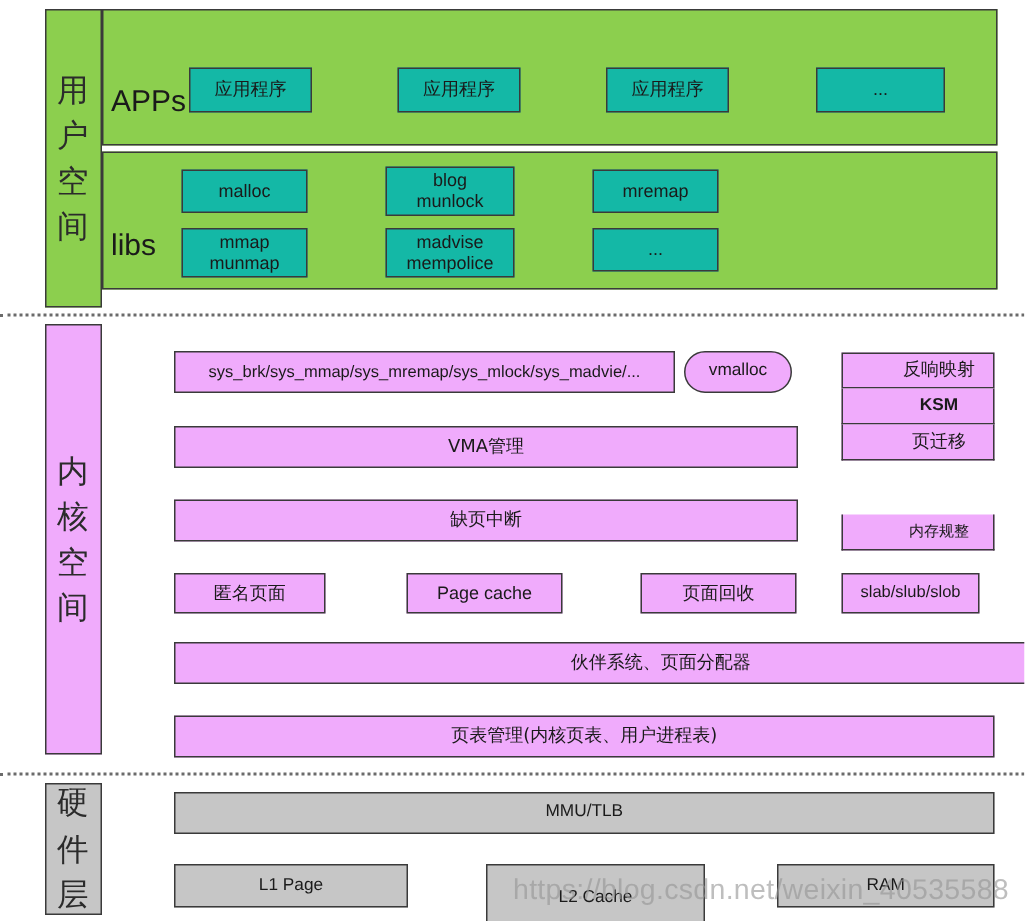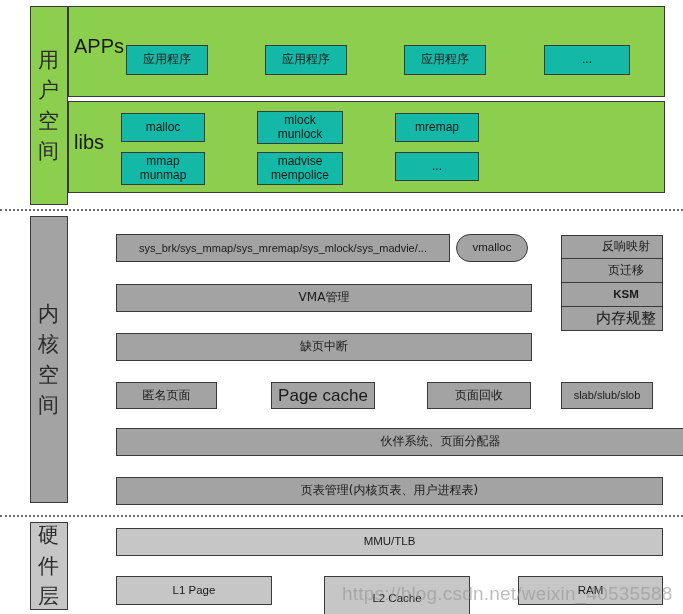--- a/index.html
+++ b/index.html
@@ -43,36 +43,37 @@
     align-items: center;
     justify-content: center;
     font-size: 21px;
     letter-spacing: 1px;
     color: #2b2b2b;
     line-height: 1.45;
   }
   .side-label span { display: block; }
 
   .green-fill  { background: #8CCF4E; }
-  .orange-fill { background: #a3a3a3; }
+  .orange-fill { background: #f0abfc; }
   .gray-fill   { background: #C6C6C6; }
   .blue-fill   { background: #14b8a6; }
 
   
   .group-panel {
     position: absolute;
     box-sizing: border-box;
     background: #8CCF4E;
     border: 1px solid #3a3a3a;
   }
   .group-title {
     position: absolute;
     font-size: 20px;
     color: #1a1a1a;
     letter-spacing: 0px;
+    margin-top: 22px;
   }
 
   
   .dotted-sep {
     position: absolute;
     left: 0;
     width: 683px;
     height: 0;
     border-top: 2px dotted #6b6b6b;
   }
@@ -121,21 +122,21 @@
 
   <div class="abox blue-fill cjk" style="left:126px; top:45px; width:82px; height:30px; font-size:12px;">应用程序</div>
   <div class="abox blue-fill cjk" style="left:265px; top:45px; width:82px; height:30px; font-size:12px;">应用程序</div>
   <div class="abox blue-fill cjk" style="left:404px; top:45px; width:82px; height:30px; font-size:12px;">应用程序</div>
   <div class="abox blue-fill" style="left:544px; top:45px; width:86px; height:30px; font-size:12px;">...</div>
 
   <div class="group-panel" style="left:68px; top:101px; width:597px; height:92px;"></div>
   <div class="group-title" style="left:74px; top:131px;">libs</div>
 
   <div class="abox blue-fill" style="left:121px; top:113px; width:84px; height:29px; font-size:12px;">malloc</div>
-  <div class="abox blue-fill" style="left:257px; top:111px; width:86px; height:33px; font-size:12px;">mlock
+  <div class="abox blue-fill" style="left:257px; top:111px; width:86px; height:33px; font-size:12px;">blog
 munlock</div>
   <div class="abox blue-fill" style="left:395px; top:113px; width:84px; height:29px; font-size:12px;">mremap</div>
 
   <div class="abox blue-fill" style="left:121px; top:152px; width:84px; height:33px; font-size:12px;">mmap
 munmap</div>
   <div class="abox blue-fill" style="left:257px; top:152px; width:86px; height:33px; font-size:12px;">madvise
 mempolice</div>
   <div class="abox blue-fill" style="left:395px; top:152px; width:84px; height:29px; font-size:12px;">...</div>
 
   <div class="dotted-sep" style="top:209px;"></div>
@@ -145,31 +146,31 @@
     <span>核</span>
     <span>空</span>
     <span>间</span>
   </div>
 
   <div class="abox orange-fill" style="left:116px; top:234px; width:334px; height:28px; font-size:11px;">sys_brk/sys_mmap/sys_mremap/sys_mlock/sys_madvie/...</div>
   <div class="abox orange-fill" style="left:456px; top:234px; width:72px; height:28px; font-size:11.5px;border-radius:14px;">vmalloc</div>
 
   <div class="stack-col" style="left:561px; top:235px; width:102px;">
     <div class="abox orange-fill cjk" style="height:24px; font-size:12px;">反响映射</div>
+    <div class="abox orange-fill" style="height:24px; font-size:11.5px; font-weight:bold; border-top:none;">KSM</div>
     <div class="abox orange-fill cjk" style="height:24px; font-size:12px; border-top:none;">页迁移</div>
-    <div class="abox orange-fill" style="height:24px; font-size:11.5px; font-weight:bold; border-top:none;">KSM</div>
-    <div class="abox orange-fill cjk" style="height:24px; font-size:15px; border-top:none;">内存规整</div>
+    <div class="abox orange-fill cjk" style="height:24px; font-size:10px; border-top:none;margin-top:36px;">内存规整</div>
   </div>
 
   <div class="abox orange-fill cjk" style="left:116px; top:284px; width:416px; height:28px; font-size:12px;">VMA管理</div>
 
   <div class="abox orange-fill cjk" style="left:116px; top:333px; width:416px; height:28px; font-size:12px;">缺页中断</div>
 
   <div class="abox orange-fill cjk" style="left:116px; top:382px; width:101px; height:27px; font-size:12px;">匿名页面</div>
-  <div class="abox orange-fill" style="left:271px; top:382px; width:104px; height:27px; font-size:17px;">Page cache</div>
+  <div class="abox orange-fill" style="left:271px; top:382px; width:104px; height:27px; font-size:12px;">Page cache</div>
   <div class="abox orange-fill cjk" style="left:427px; top:382px; width:104px; height:27px; font-size:12px;">页面回收</div>
   <div class="abox orange-fill" style="left:561px; top:382px; width:92px; height:27px; font-size:11px;">slab/slub/slob</div>
 
   <div class="abox orange-fill cjk" style="left:116px; top:428px; width:649px; height:28px; font-size:12px;">伙伴系统、页面分配器</div>
 
   <div class="abox orange-fill cjk" style="left:116px; top:477px; width:547px; height:28px; font-size:12px;">页表管理(内核页表、用户进程表)</div>
 
   <div class="dotted-sep" style="top:515px;"></div>
 
   <div class="side-label gray-fill cjk" style="left:30px; top:522px; width:38px; height:88px;">

